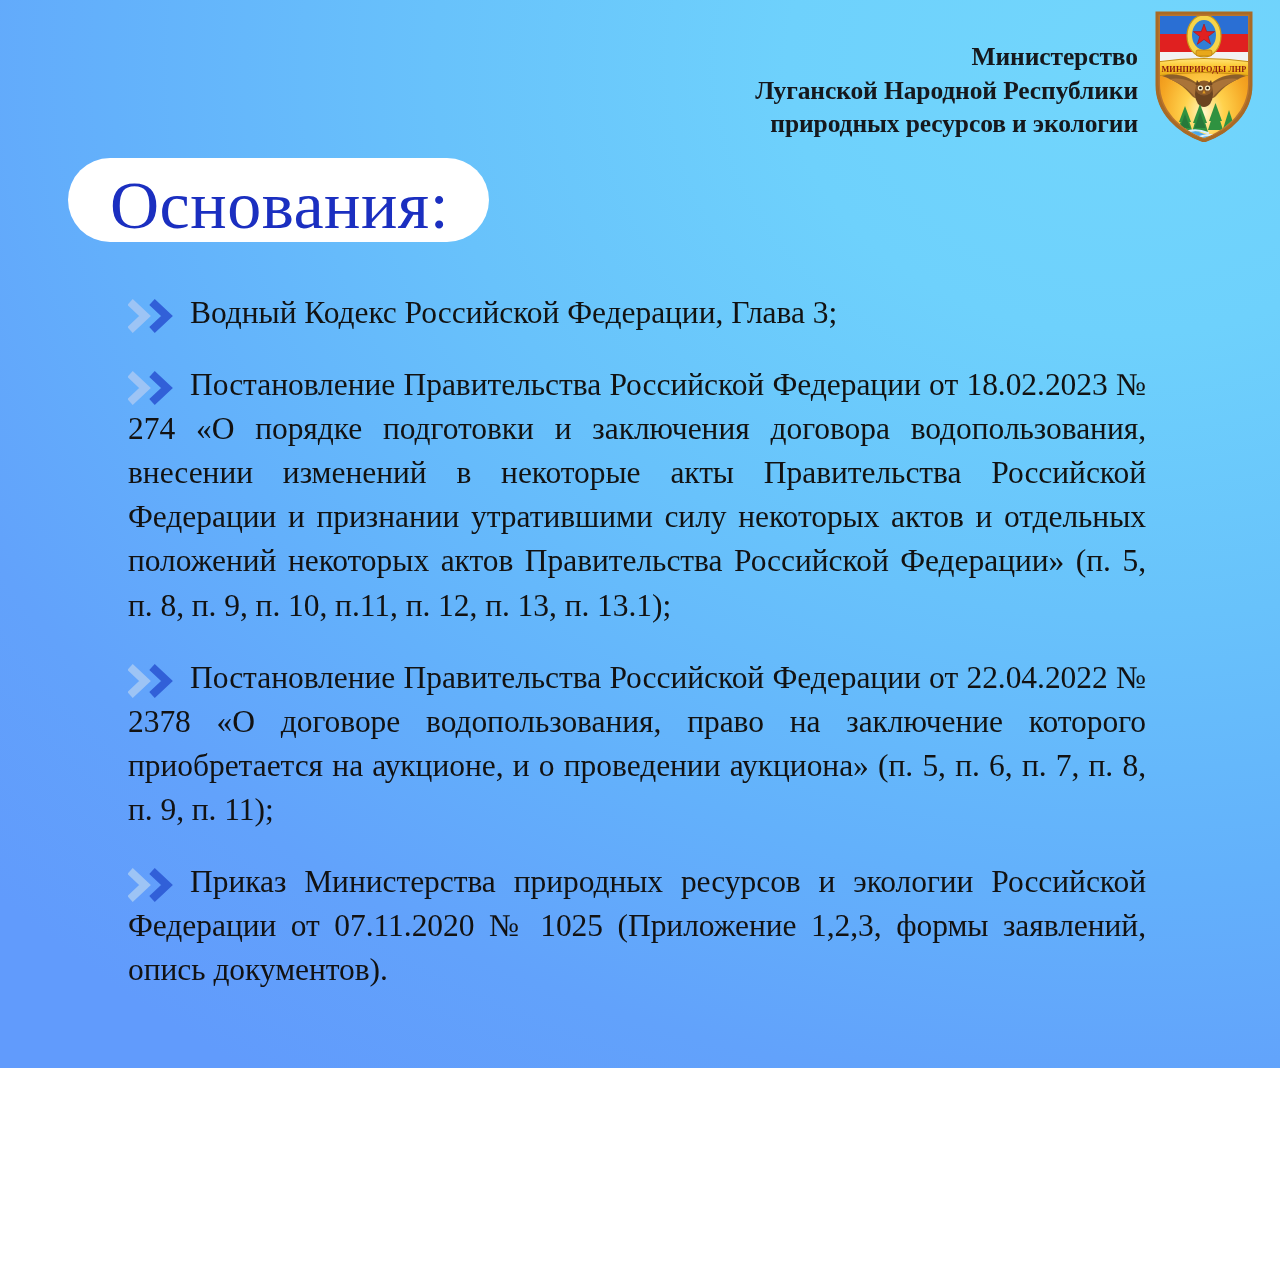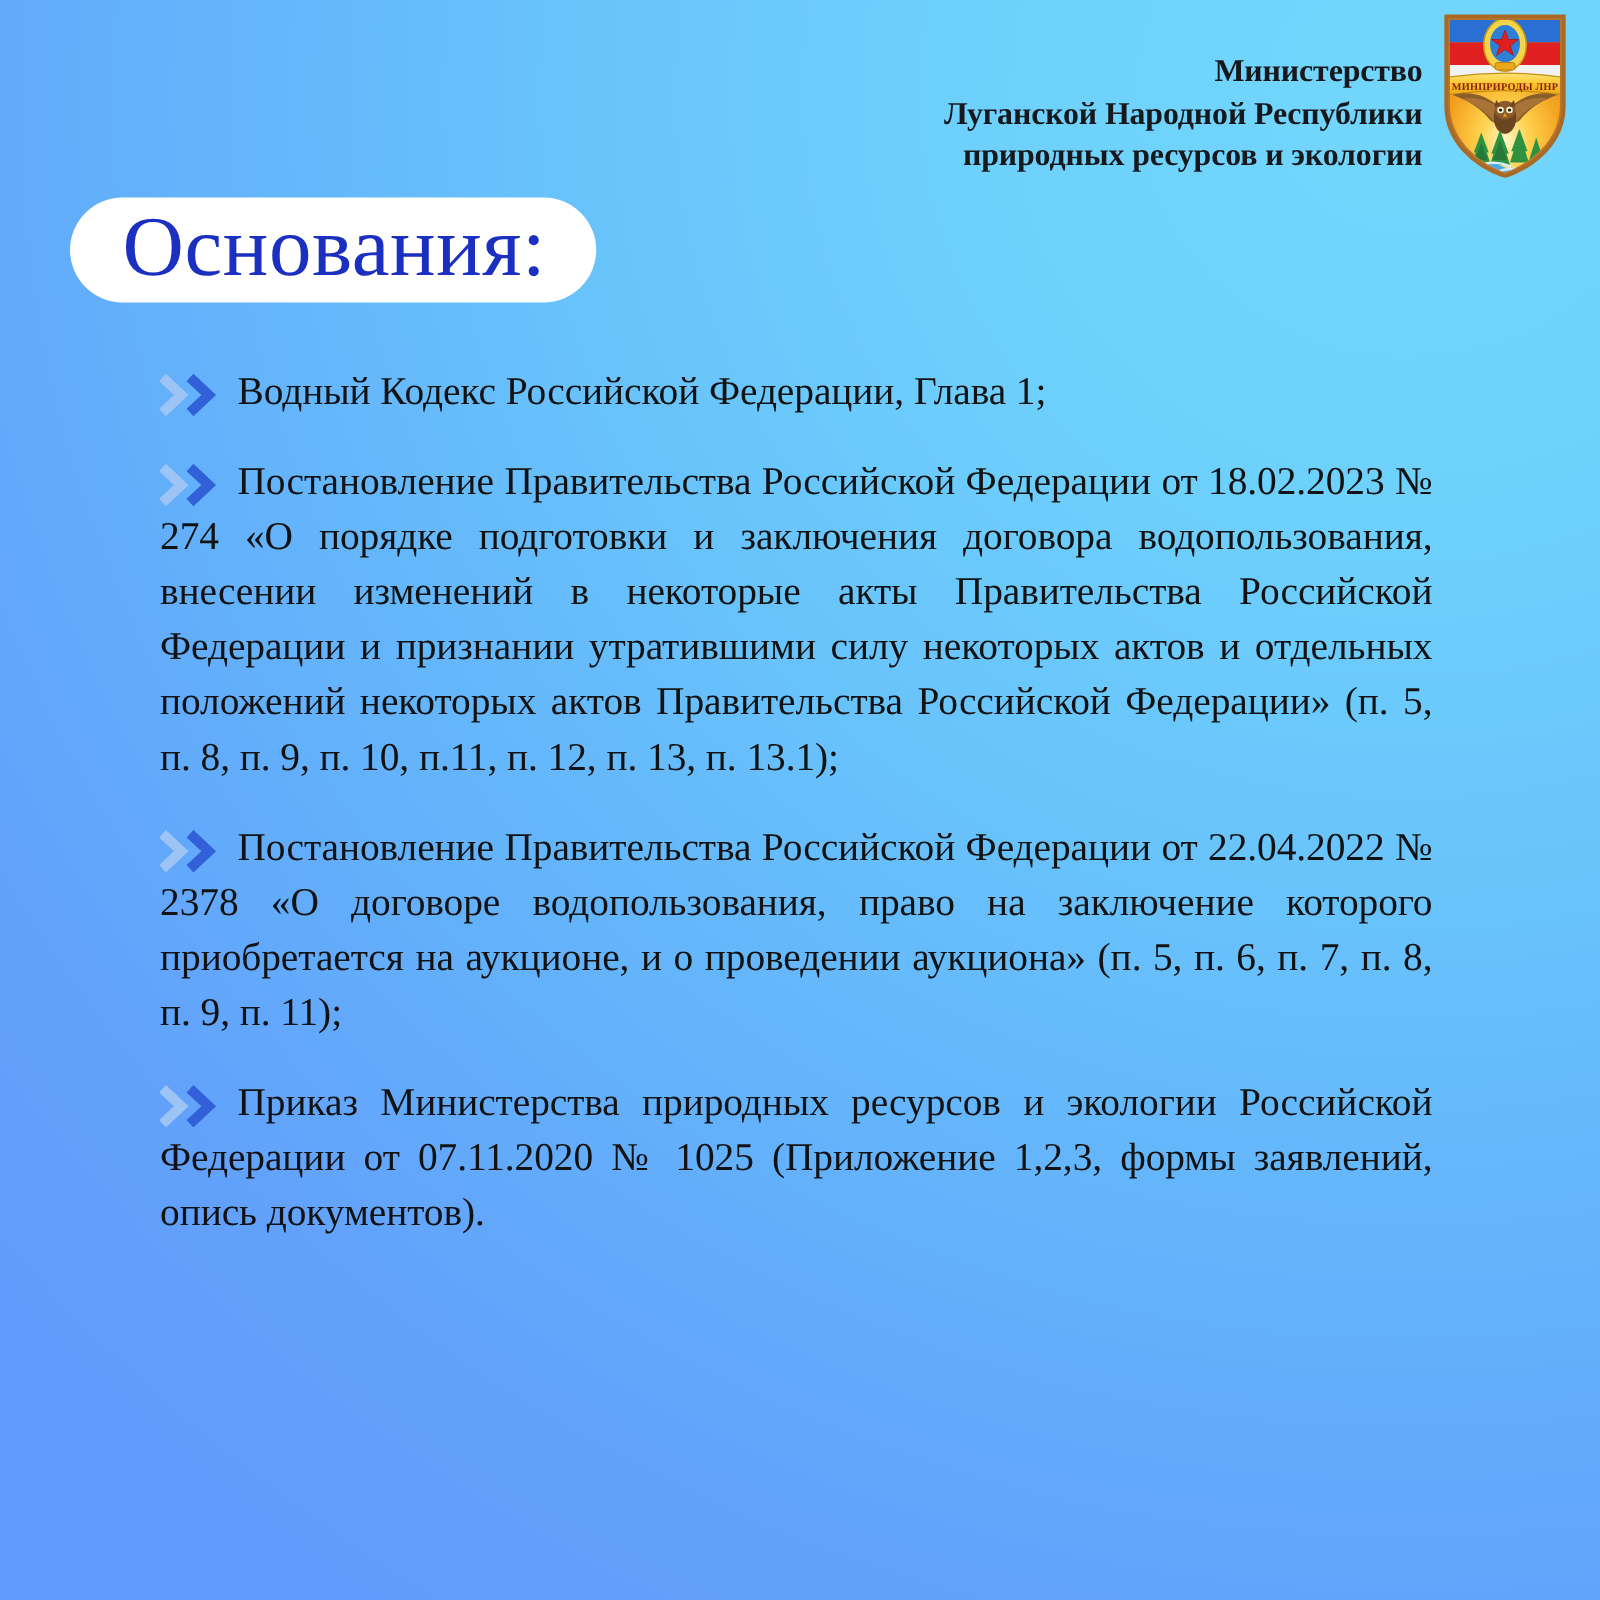--- a/index.html
+++ b/index.html
@@ -11,21 +11,21 @@
     width: 1280px;
     height: 1280px;
     overflow: hidden;
     font-family: "Liberation Serif", "DejaVu Serif", serif;
   }
 
   
   #slide {
     position: relative;
     width: 1280px;
-    height: 1280px;
+    height: 1068px;
     box-sizing: border-box;
     background:
       radial-gradient(120% 115% at 88% 6%,
         #72d6fc 0%,
         #6ed1fc 22%,
         #68c2fb 45%,
         #63b1fb 66%,
         #62a2fb 84%,
         #619bfc 100%);
     overflow: hidden;
@@ -60,28 +60,28 @@
     width: 100px;
     height: 132px;
     margin-left: 16px;
     margin-top: -24px;
     flex: 0 0 auto;
   }
 
   
   #title-pill {
     position: absolute;
-    left: 56px;
+    left: 68px;
     top: 158px;
     height: 84px;
     padding: 0 40px 0 42px;
     background: #ffffff;
     border-radius: 46px;
     display: flex;
-    align-items: center;
+    align-items: flex-end;
     box-sizing: border-box;
   }
   #title-text {
     color: #1b2fc0;
     font-family: "Liberation Serif", "DejaVu Serif", serif;
     font-weight: 400;
     font-size: 68px;
     line-height: 1;
     letter-spacing: 0.5px;
     white-space: nowrap;
@@ -214,21 +214,21 @@
     <span id="title-text">Основания:</span>
   </div>
 
   <div id="bullets">
 
     <div class="bullet-item">
       <svg class="chev" viewBox="0 0 52 34">
         <path d="M2 3 L17 17 L2 31" fill="none" stroke="#9dc4f5" stroke-width="8" stroke-linecap="butt" stroke-linejoin="miter"></path>
         <path d="M24 3 L39 17 L24 31" fill="none" stroke="#3160d8" stroke-width="8" stroke-linecap="butt" stroke-linejoin="miter"></path>
       </svg>
-      <p class="bullet-text short">Водный Кодекс Российской Федерации, Глава 1;</p>
+      <p class="bullet-text short">Водный Кодекс Российской Федерации, Глава 3;</p>
     </div>
 
     <div class="bullet-item">
       <svg class="chev" viewBox="0 0 52 34">
         <path d="M2 3 L17 17 L2 31" fill="none" stroke="#9dc4f5" stroke-width="8" stroke-linecap="butt" stroke-linejoin="miter"></path>
         <path d="M24 3 L39 17 L24 31" fill="none" stroke="#3160d8" stroke-width="8" stroke-linecap="butt" stroke-linejoin="miter"></path>
       </svg>
       <p class="bullet-text">Постановление Правительства Российской Федерации от 18.02.2023 № 274 «О порядке подготовки и заключения договора водопользования, внесении изменений в некоторые акты Правительства Российской Федерации и признании утратившими силу некоторых актов и отдельных положений некоторых актов Правительства Российской Федерации» (п. 5, п. 8, п. 9, п. 10, п.11, п. 12, п. 13, п. 13.1);</p>
     </div>
 

